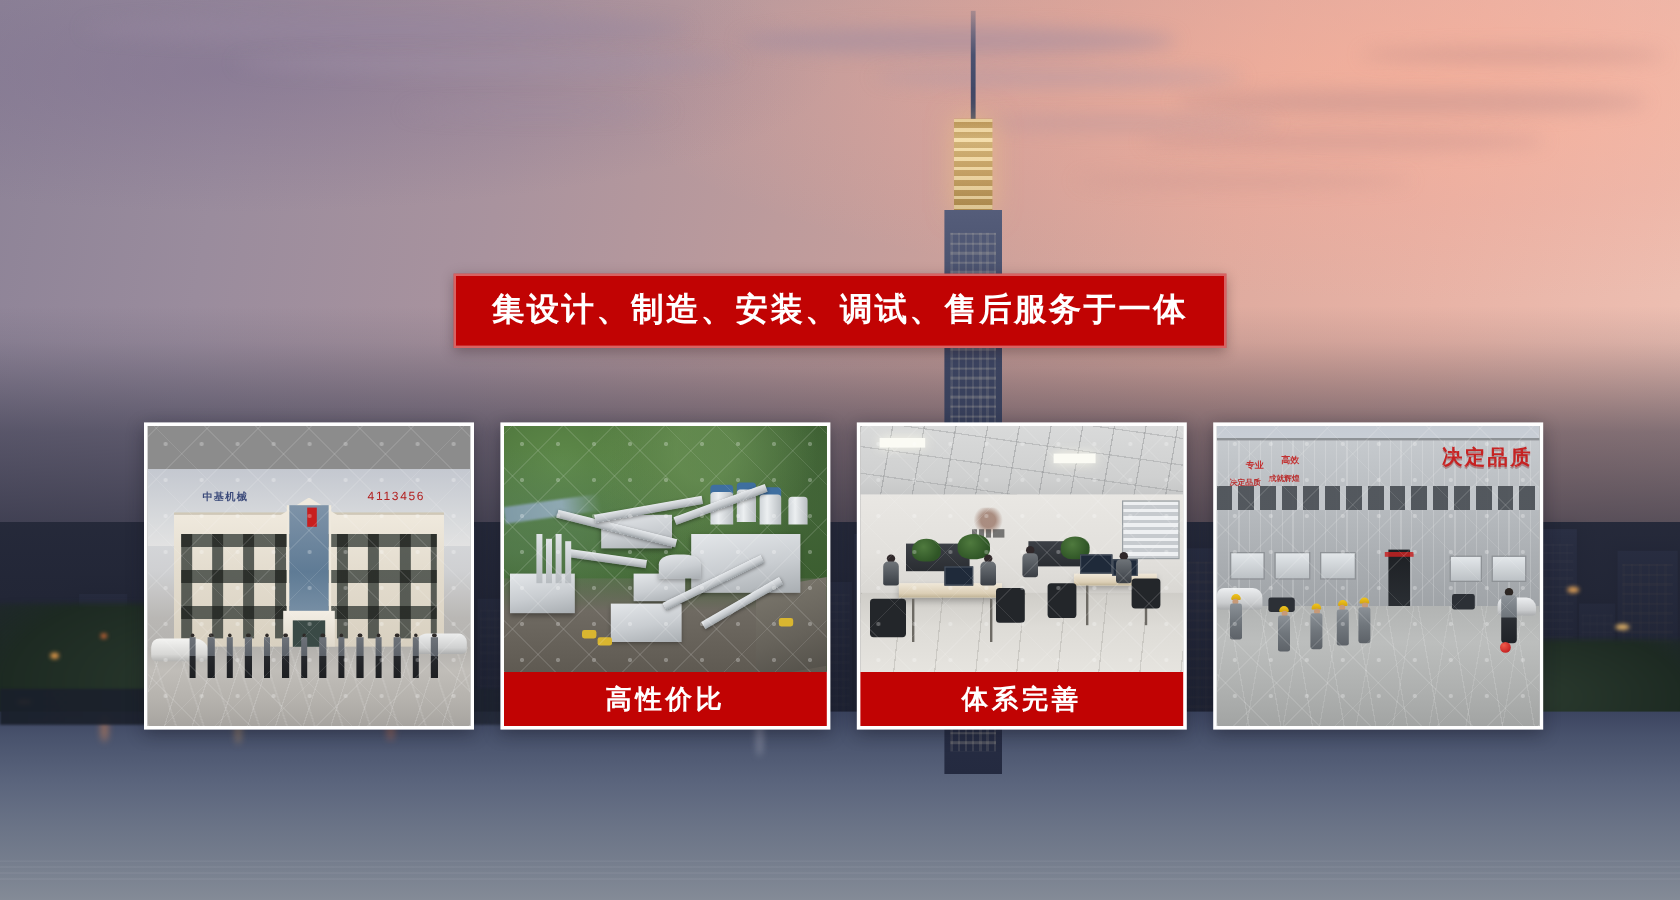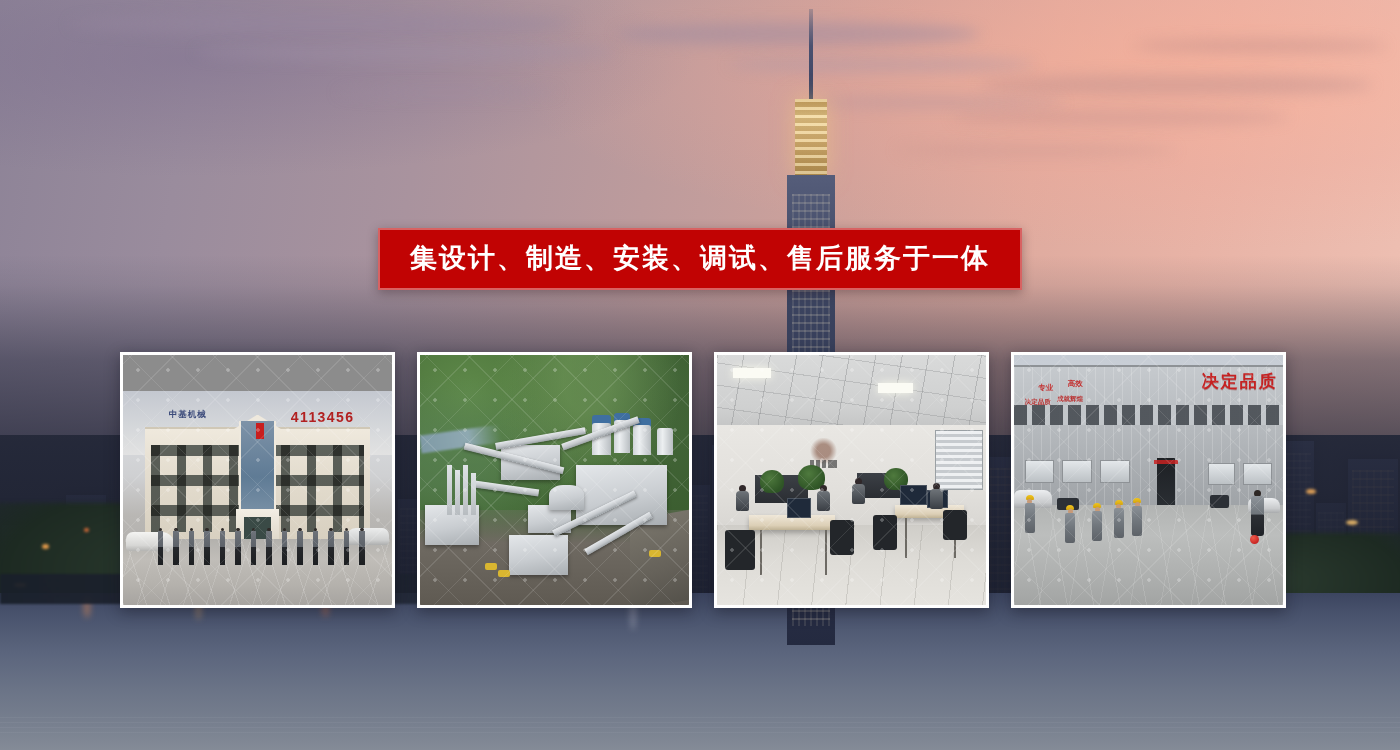--- a/index.html
+++ b/index.html
@@ -184,21 +184,21 @@
               background:linear-gradient(180deg,#7e93a8 0%,#5f7b95 45%,#8fa3b4 100%);
               border-left:2px solid #efe9dd; border-right:2px solid #efe9dd; }
   .p1 .gable { position:absolute; left:41%; width:18%; top:11%; height:7%;
               background:#efe9dd; clip-path:polygon(50% 0,100% 100%,0 100%); }
   .p1 .flag { position:absolute; left:49.4%; top:15%; width:8px; height:16px; background:#c81f1f; }
   .p1 .entry { position:absolute; left:42%; width:16%; top:55%; height:16%;
               background:linear-gradient(180deg,#f3eee4 0%,#ddd6c8 100%); }
   .p1 .entry::after { content:""; position:absolute; left:18%; right:18%; top:24%; bottom:0;
               background:#3a4a46; }
   .p1 .sign { position:absolute; left:17%; top:8.5%; font-size:8.5px; color:#3b4a7a; font-weight:bold; letter-spacing:1px; }
-  .p1 .phone { position:absolute; right:14%; top:8.5%; font-size:14px; color:#b22020; font-weight:bold; letter-spacing:1.4px; }
+  .p1 .phone { position:absolute; right:14%; top:8.5%; font-size:10px; color:#b22020; font-weight:normal; letter-spacing:1.4px; }
   .p1 .plaza { position:absolute; left:0; right:0; top:69%; bottom:0;
               background:linear-gradient(180deg,#b3b1ad 0%,#c0bdb8 30%,#b4b1ac 70%,#a7a4a0 100%); }
   .p1 .plaza::after { content:""; position:absolute; inset:0;
               background-image:
                 repeating-linear-gradient(72deg, rgba(255,255,255,.16) 0 1px, rgba(255,255,255,0) 1px 22px),
                 repeating-linear-gradient(-72deg, rgba(255,255,255,.14) 0 1px, rgba(255,255,255,0) 1px 22px); }
   .p1 .carL { position:absolute; left:1%; top:66%; width:18%; height:9%;
               background:linear-gradient(180deg,#f4f4f2 0%,#d7d7d5 70%,#b4b4b2 100%); border-radius:7px 12px 4px 4px; }
   .p1 .carR { position:absolute; right:1%; top:64%; width:16%; height:8%;
               background:linear-gradient(180deg,#eceded 0%,#cfd0d0 70%,#adaeae 100%); border-radius:10px 7px 4px 4px; }
@@ -496,20 +496,21 @@
           <div class="stack" style="left:13%; top:46%; height:18%;"></div>
           <div class="stack" style="left:16%; top:44%; height:20%;"></div>
           <div class="stack" style="left:19%; top:47%; height:17%;"></div>
 
           <div class="exc" style="left:24%; top:83%;"></div>
           <div class="exc" style="left:29%; top:86%;"></div>
           <div class="exc" style="left:85%; top:78%;"></div>
         </div>
         <div class="mesh"></div>
       </div>
+      <div class="card-cap">高性价比</div>
     </div>
 
     <div class="card">
       <div class="card-photo">
         <div class="p3">
           <div class="ceil"></div>
           <div class="panel" style="left:6%;  top:5%;  width:14%; height:4%;"></div>
           <div class="panel" style="left:60%; top:11%; width:13%; height:4%;"></div>
           <div class="wall"></div>
           <div class="wallart"></div>
@@ -551,20 +552,21 @@
               <div class="b"></div>
             </div>
 
           <div class="chair" style="left:3%;  top:70%; width:11%; height:16%;"></div>
           <div class="chair" style="left:42%; top:66%; width:9%;  height:14%;"></div>
           <div class="chair" style="left:58%; top:64%; width:9%;  height:14%;"></div>
           <div class="chair" style="left:84%; top:62%; width:9%;  height:12%;"></div>
         </div>
         <div class="mesh"></div>
       </div>
+      <div class="card-cap">体系完善</div>
     </div>
 
     <div class="card">
       <div class="card-photo">
         <div class="p4">
           <div class="sky4"></div>
           <div class="fac"></div>
           <div class="roofline"></div>
           <div class="bigtext">决定品质</div>
           <div class="m1">专业</div>

